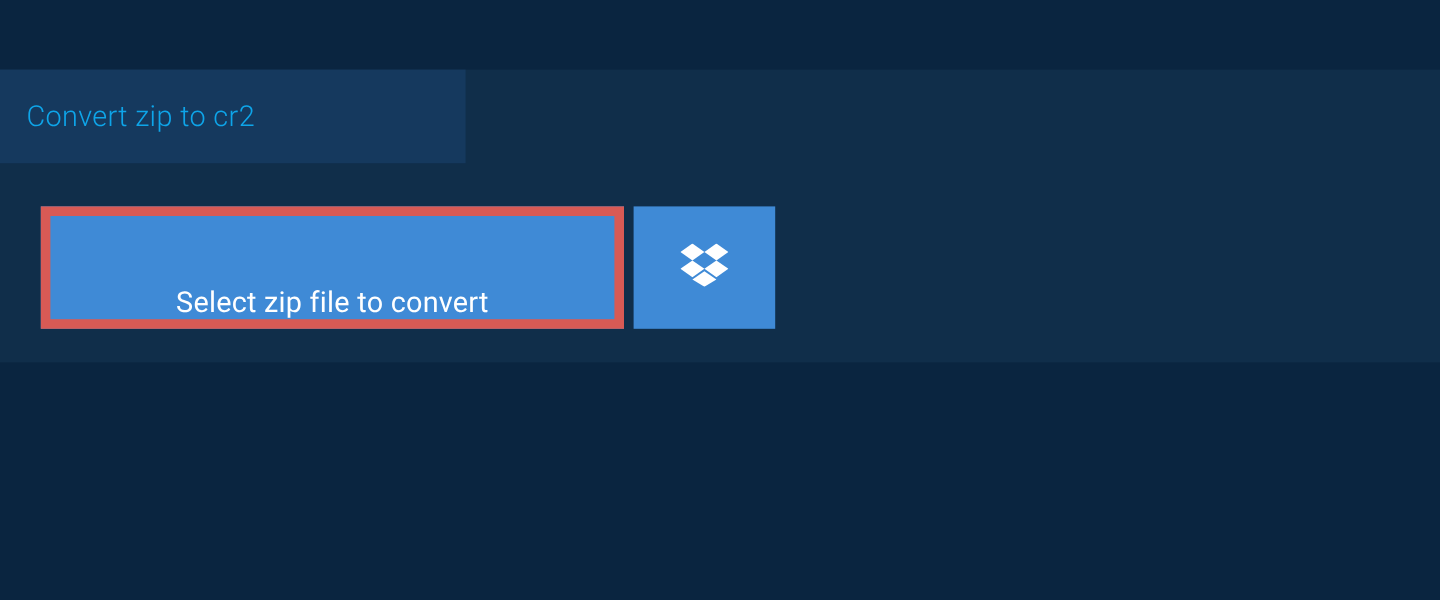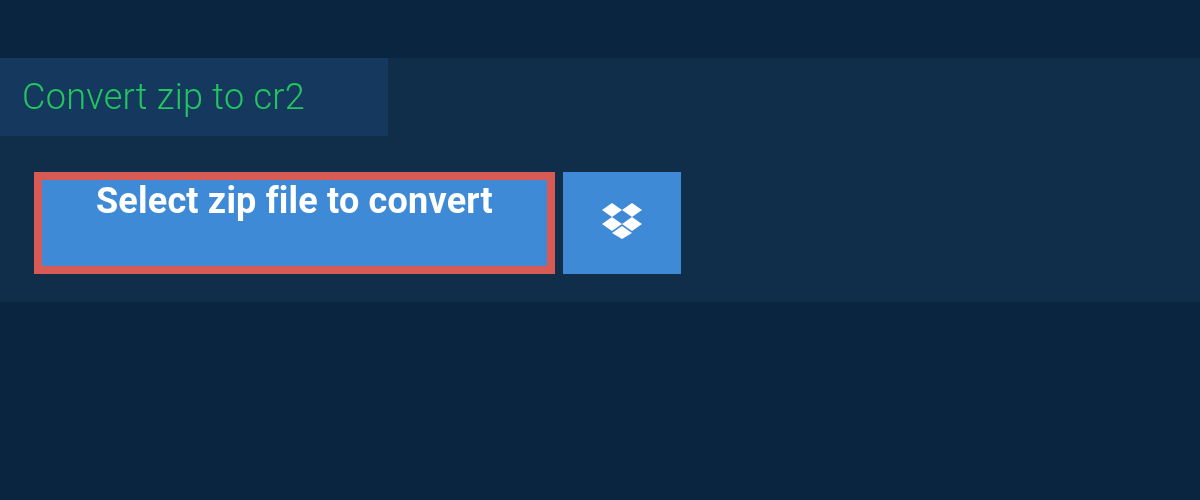--- a/index.html
+++ b/index.html
@@ -27,42 +27,42 @@
       top: 58px;
       left: 0;
       width: 388px;
       height: 78px;
       background: #15395e;
       display: flex;
       align-items: center;
       padding-left: 22px;
     }
     .tab-label {
-      color: #22c55e;
-      font-size: 36px;
+      color: #0ea5e9;
+      font-size: 24px;
       font-weight: 300;
       letter-spacing: 0.3px;
     }
     .button-row {
       position: absolute;
       top: 172px;
       left: 34px;
       display: flex;
       align-items: stretch;
       height: 102px;
     }
     .select-button {
       background: #3f8ad6;
       color: #fff;
-      font-size: 36px;
-      font-weight: 700;
+      font-size: 24px;
+      font-weight: 400;
       letter-spacing: 0.2px;
       padding: 0 54px;
       display: flex;
-      align-items: flex-start;
+      align-items: flex-end;
       justify-content: center;
       cursor: pointer;
       border: 8px solid #d85a55;
       min-width: 486px;
     }
     .dropbox-button {
       background: #3f8ad6;
       width: 118px;
       display: flex;
       align-items: center;

